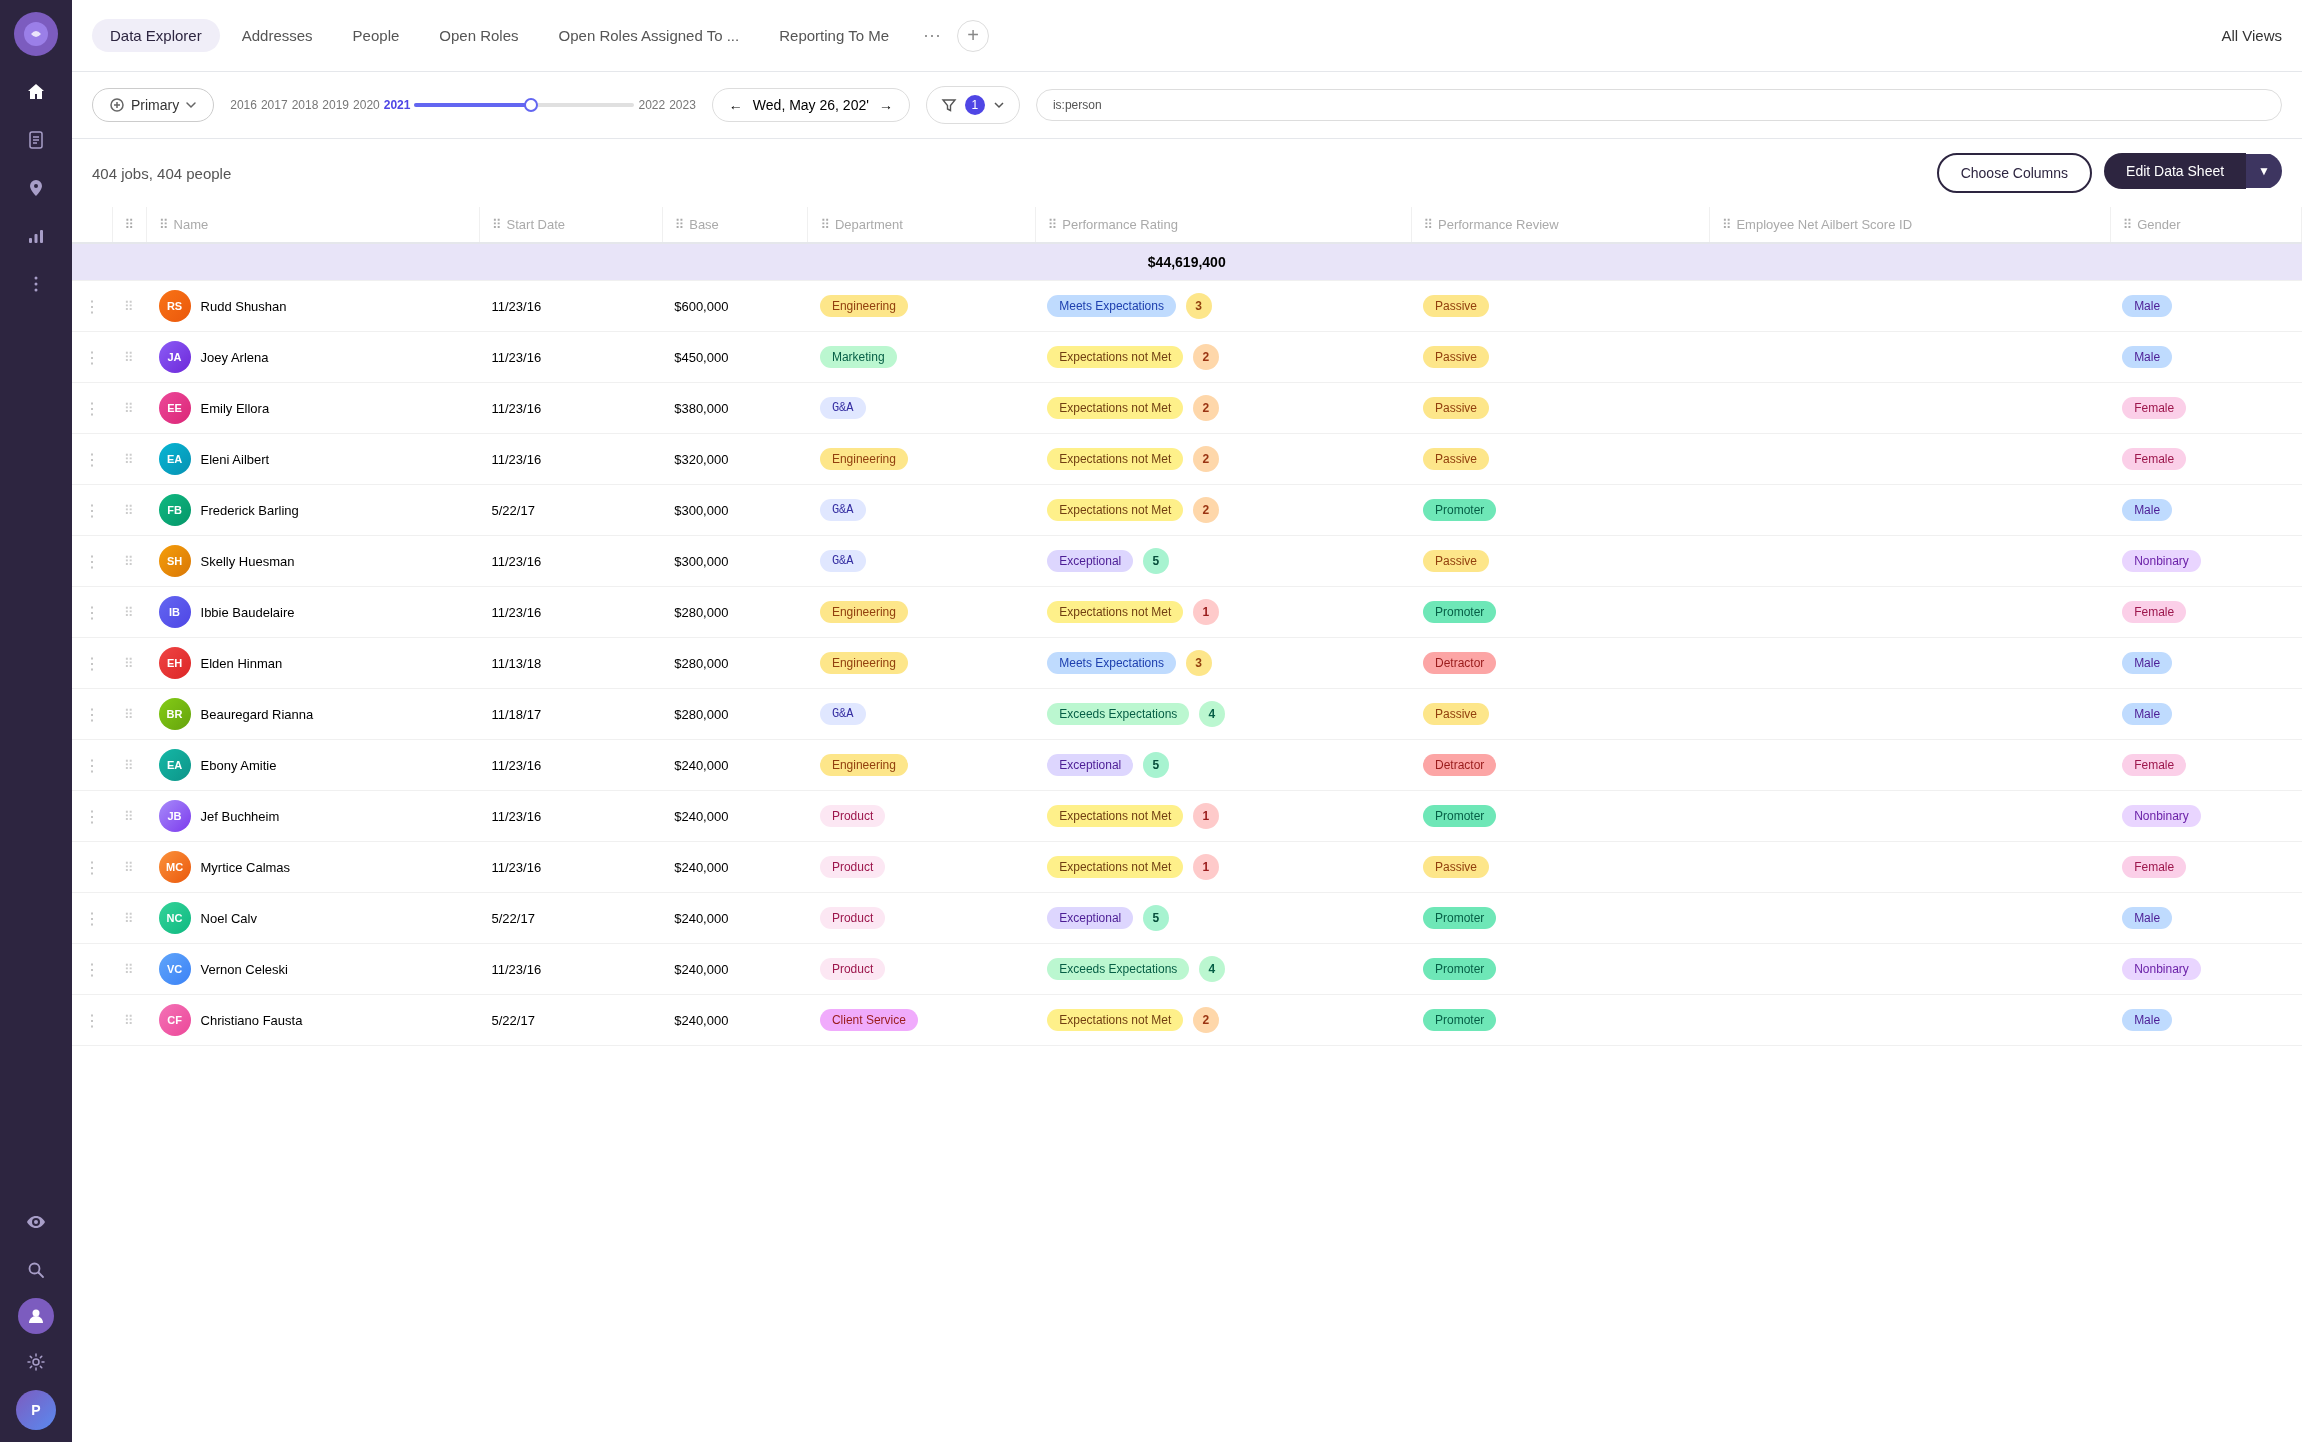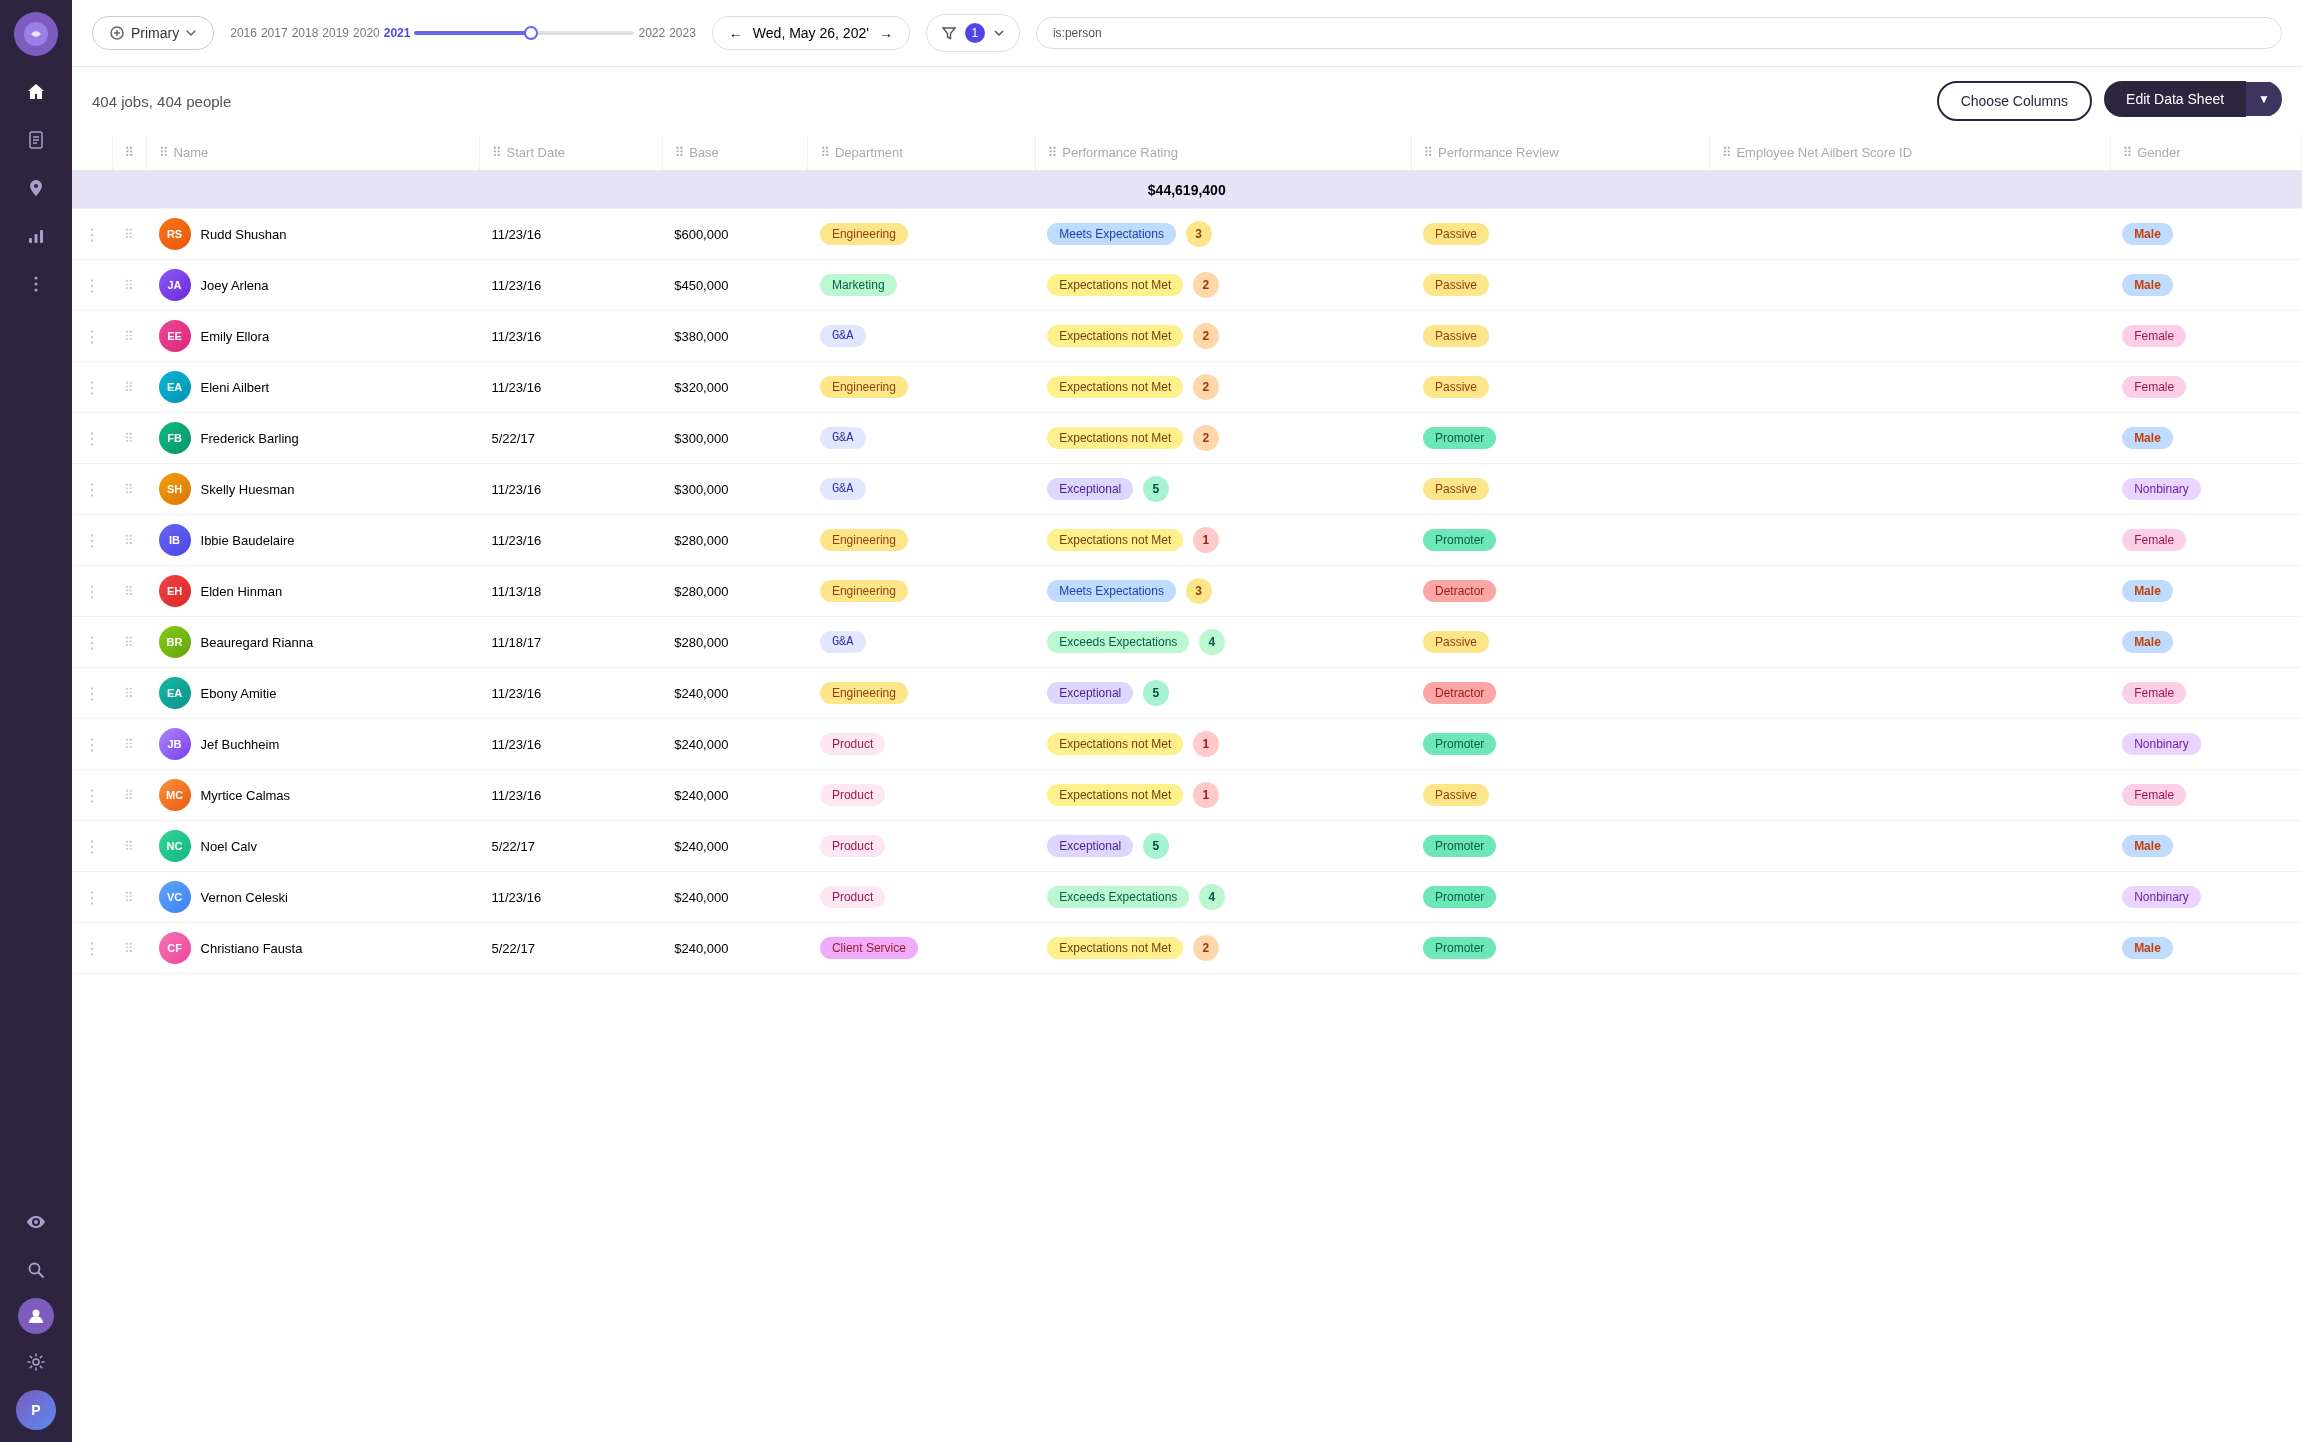--- a/index.html
+++ b/index.html
@@ -316,21 +316,21 @@
       font-weight: 600;
     }
     .rating-1 { background: #fecaca; color: #991b1b; }
     .rating-2 { background: #fed7aa; color: #9a3412; }
     .rating-3 { background: #fde68a; color: #92400e; }
     .rating-4 { background: #bbf7d0; color: #065f46; }
     .rating-5 { background: #a7f3d0; color: #064e3b; }
     .badge-promoter { background: #6ee7b7; color: #065f46; }
     .badge-passive { background: #fde68a; color: #92400e; }
     .badge-detractor { background: #fca5a5; color: #991b1b; }
-    .badge-male { background: #bfdbfe; color: #c2410c; font-weight: bold; }
+    .badge-male { background: #bfdbfe; color: #4c1d95; }
     .badge-female { background: #fbcfe8; color: #9d174d; }
     .badge-nonbinary { background: #e9d5ff; color: #6b21a8; }
   </style>
 </head>
 <body>
 
 <div class="sidebar">
   <div class="sidebar-logo">
     <svg width="26" height="26" viewBox="0 0 26 26" fill="none">
       <circle cx="13" cy="13" r="12" fill="#9b7fe8"></circle>
@@ -392,20 +392,31 @@
         <circle cx="10" cy="10" r="3" fill="none" stroke="currentColor" stroke-width="1.5"></circle>
         <path d="M10 2v2M10 16v2M2 10h2M16 10h2M4.22 4.22l1.41 1.41M14.37 14.37l1.41 1.41M4.22 15.78l1.41-1.41M14.37 5.63l1.41-1.41" stroke="currentColor" stroke-width="1.5" stroke-linecap="round"></path>
       </svg>
     </div>
     <div class="sidebar-avatar">P</div>
   </div>
 </div>
 
 <div class="main">
 
+  <div class="top-nav">
+    <div class="nav-tab active">Data Explorer</div>
+    <div class="nav-tab">Addresses</div>
+    <div class="nav-tab">People</div>
+    <div class="nav-tab">Open Roles</div>
+    <div class="nav-tab">Open Roles Assigned To ...</div>
+    <div class="nav-tab">Reporting To Me</div>
+    <div class="nav-tab-ellipsis">···</div>
+    <div class="nav-tab-plus">+</div>
+    <div class="nav-all-views">All Views</div>
+  </div>
 
   <div class="toolbar">
     <button class="toolbar-primary-btn">
       <svg width="16" height="16" viewBox="0 0 16 16" fill="#666">
         <circle cx="8" cy="8" r="6" fill="none" stroke="#666" stroke-width="1.5"></circle>
         <line x1="5" y1="8" x2="11" y2="8" stroke="#666" stroke-width="1.5"></line>
         <line x1="8" y1="5" x2="8" y2="11" stroke="#666" stroke-width="1.5"></line>
       </svg>
       <span>Primary</span>
       <svg width="12" height="12" viewBox="0 0 12 12" fill="#666">

